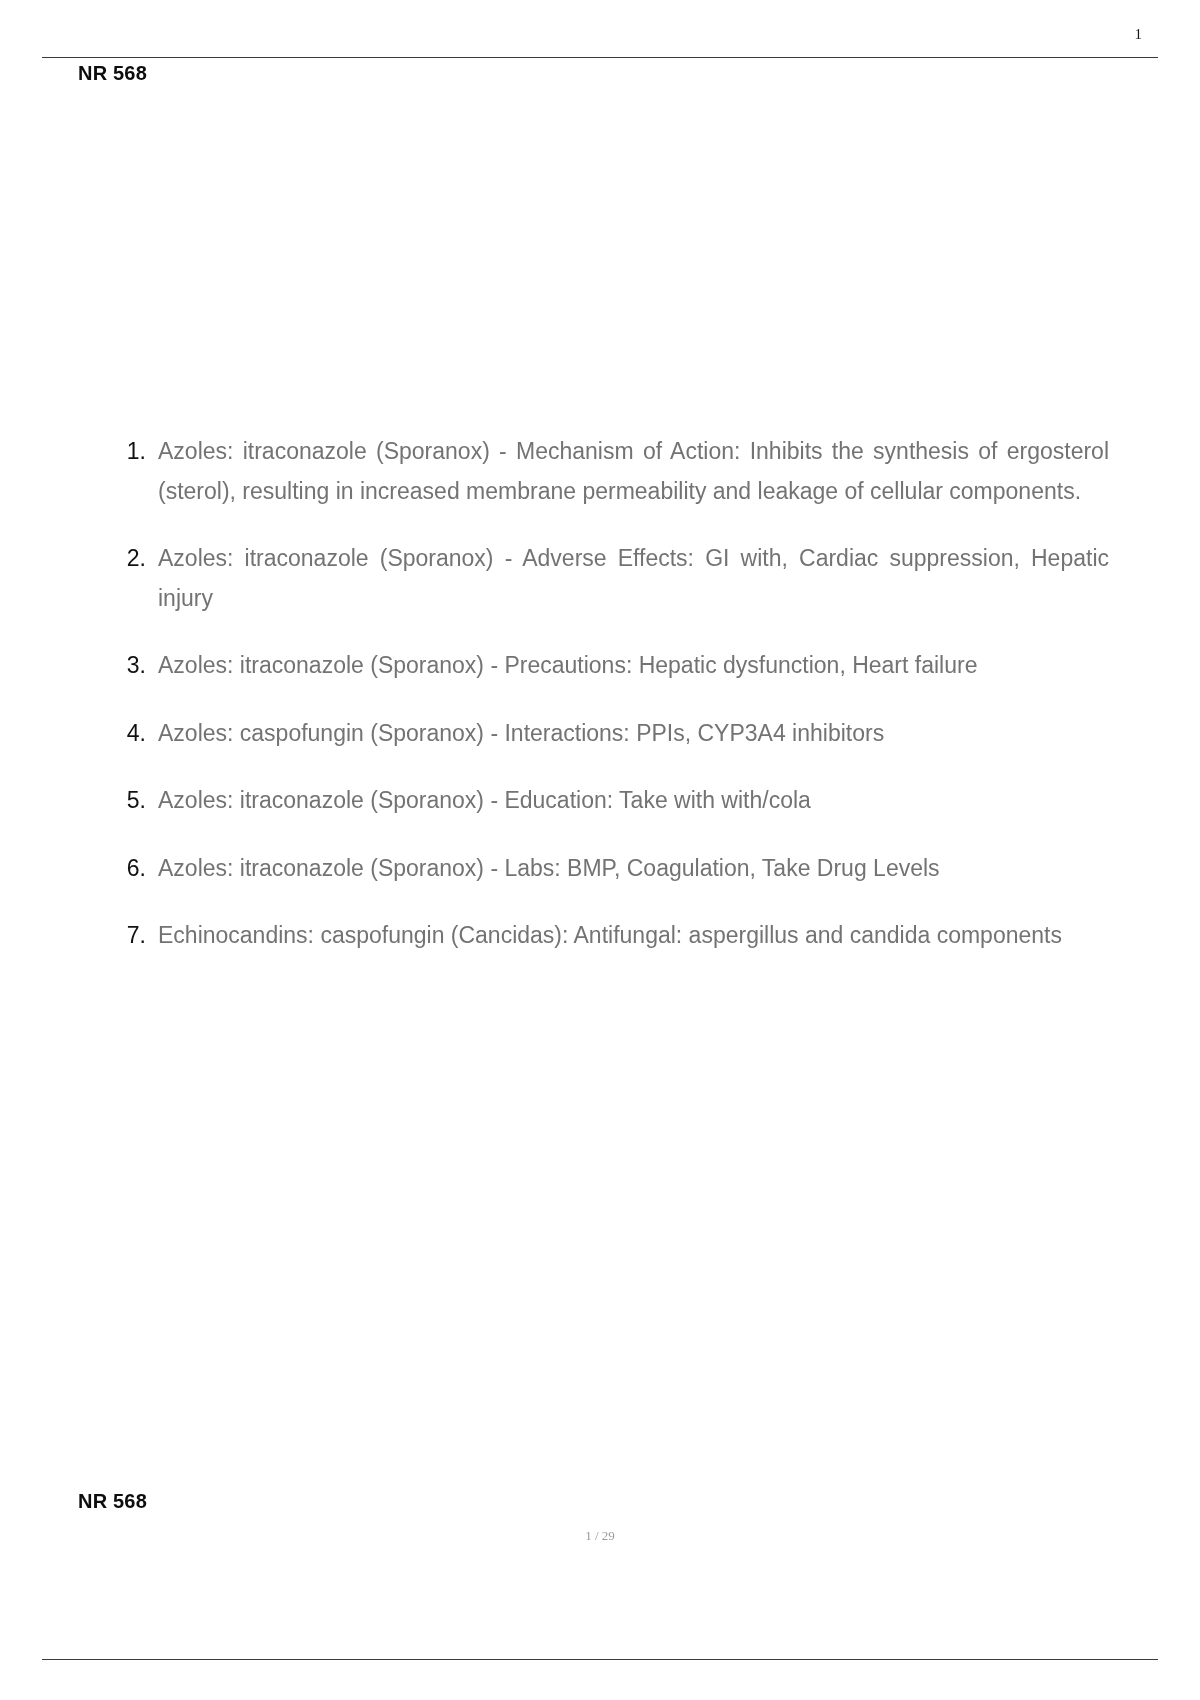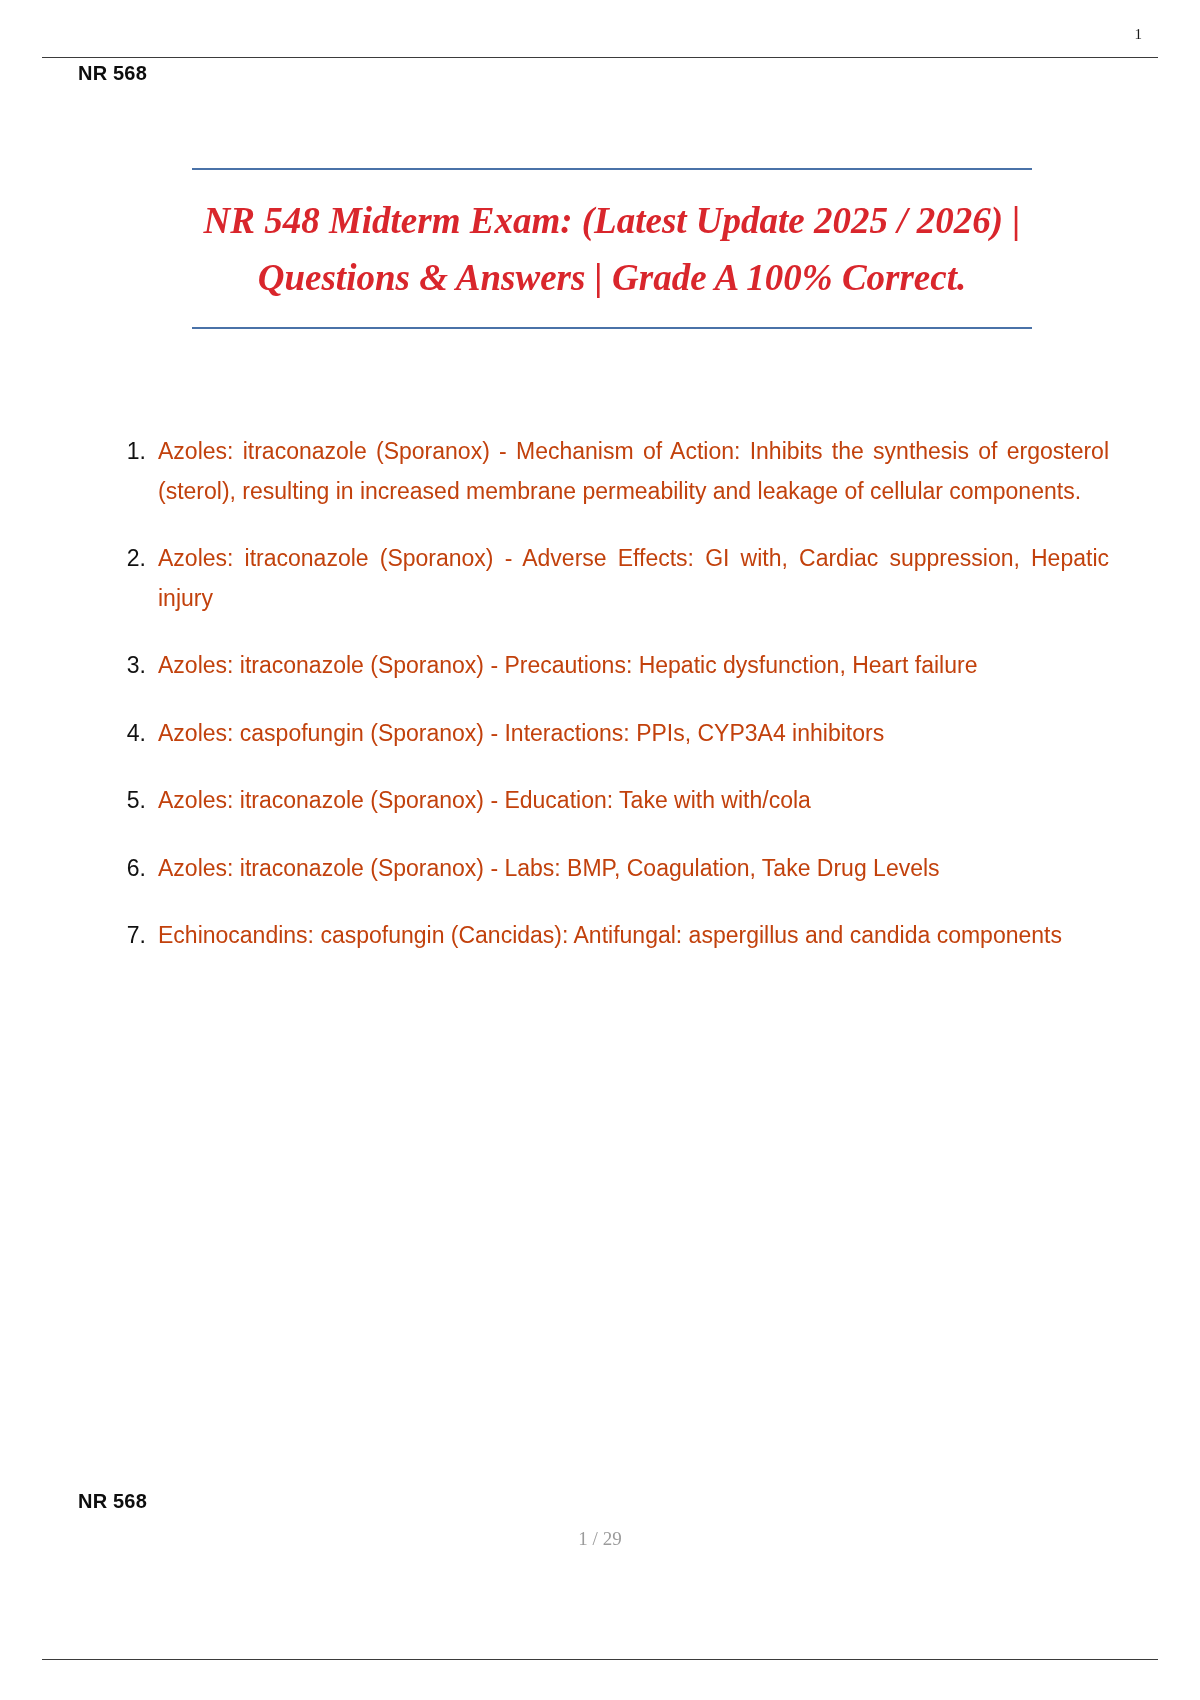--- a/index.html
+++ b/index.html
@@ -75,21 +75,21 @@
     letter-spacing: 0.2px;
     color: #0d0d0d;
   }
 
   .footer-pagecount {
     position: absolute;
     left: 0;
     right: 0;
     top: 1528px;
     text-align: center;
-    font-size: 19px;
+    font-size: 13px;
     color: #9b9b9b;
     font-family: "Liberation Serif", serif;
   }
 
   
   .title-block {
     position: absolute;
     left: 192px;
     top: 168px;
     width: 840px;
@@ -132,42 +132,37 @@
     padding-right: 12px;
     font-size: 23px;
     line-height: 1.72;
     color: #111111;
     font-family: "Liberation Sans", sans-serif;
   }
   .item-text {
     flex: 1 1 auto;
     font-size: 23px;
     line-height: 1.72;
-    color: #c2410c;
+    color: #737373;
     text-align: justify;
     font-family: "Liberation Sans", sans-serif;
   }
   .item-text.nojustify {
     text-align: left;
   }
 </style>
 </head>
 <body>
 
 <div class="page">
 
   <div class="page-num-top">1</div>
   <div class="rule-top"></div>
   <div class="header-code">NR 568</div>
 
-  <div class="title-block">
-    <div class="title-hr"></div>
-    <div class="title-text">NR 548 Midterm Exam: (Latest Update 2025 / 2026) | Questions &amp; Answers | Grade A 100% Correct.</div>
-    <div class="title-hr"></div>
-  </div>
 
   <ol class="content-list">
     <li class="list-item">
       <span class="item-num">1.</span>
       <span class="item-text">Azoles: itraconazole (Sporanox) - Mechanism of Action: Inhibits the synthesis of ergosterol (sterol), resulting in increased membrane permeability and leakage of cellular components.</span>
     </li>
     <li class="list-item">
       <span class="item-num">2.</span>
       <span class="item-text">Azoles: itraconazole (Sporanox) - Adverse Effects: GI with, Cardiac suppression, Hepatic injury</span>
     </li>

